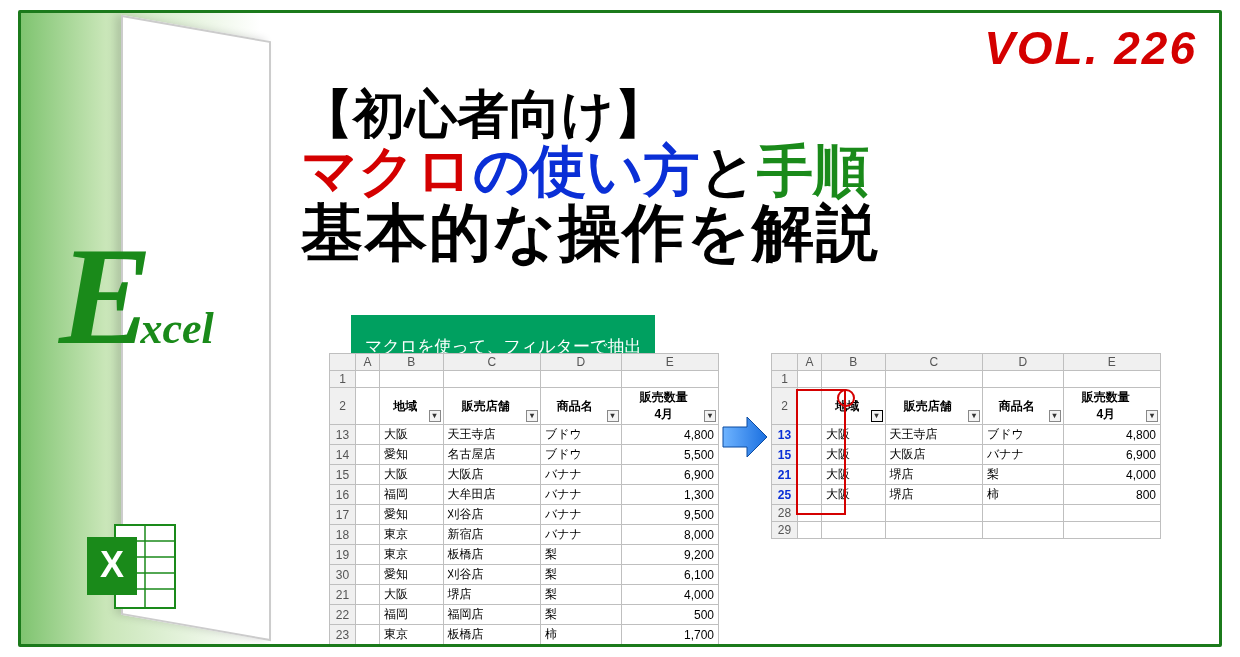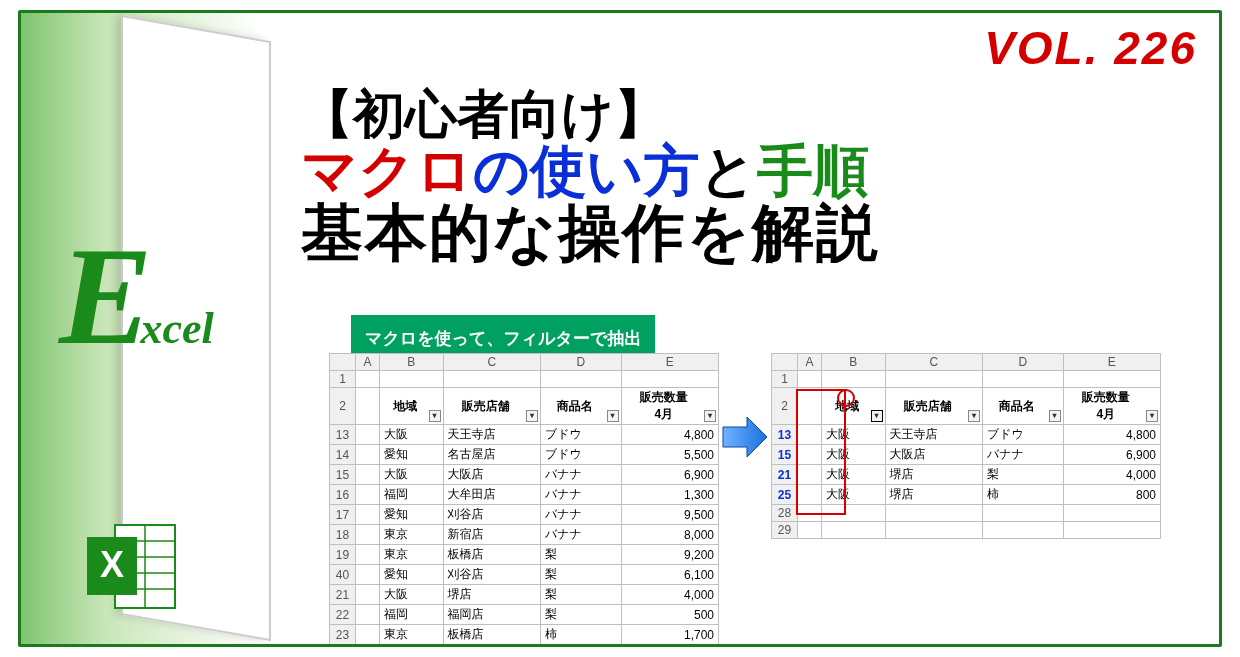--- a/index.html
+++ b/index.html
@@ -82,23 +82,23 @@
     left: 60px;
     width: 100px;
     height: 95px;
   }
   .green-tag {
     position: absolute;
     top: 302px;
     left: 330px;
     background: #00a060;
     color: #fff;
-    font-weight: 700;
+    font-weight: 400;
     font-size: 17px;
-    padding: 12px 14px;
+    padding: 20px 14px;
   }
   .sheet {
     position: absolute;
     background: #fff;
     font-size: 12px;
   }
   .sheet.left  { top: 340px; left: 308px; width: 390px; }
   .sheet.right { top: 340px; left: 750px; width: 390px; }
   table { border-collapse: collapse; width: 100%; }
   th, td { border: 1px solid #bfbfbf; padding: 1px 4px; background:#fff; }
@@ -246,21 +246,21 @@
           </tr>
           <tr>
             <td class="rownum">19</td>
             <td></td>
             <td>東京</td>
             <td>板橋店</td>
             <td>梨</td>
             <td class="num">9,200</td>
           </tr>
           <tr>
-            <td class="rownum">40</td>
+            <td class="rownum">30</td>
             <td></td>
             <td>愛知</td>
             <td>刈谷店</td>
             <td>梨</td>
             <td class="num">6,100</td>
           </tr>
           <tr>
             <td class="rownum">21</td>
             <td></td>
             <td>大阪</td>

